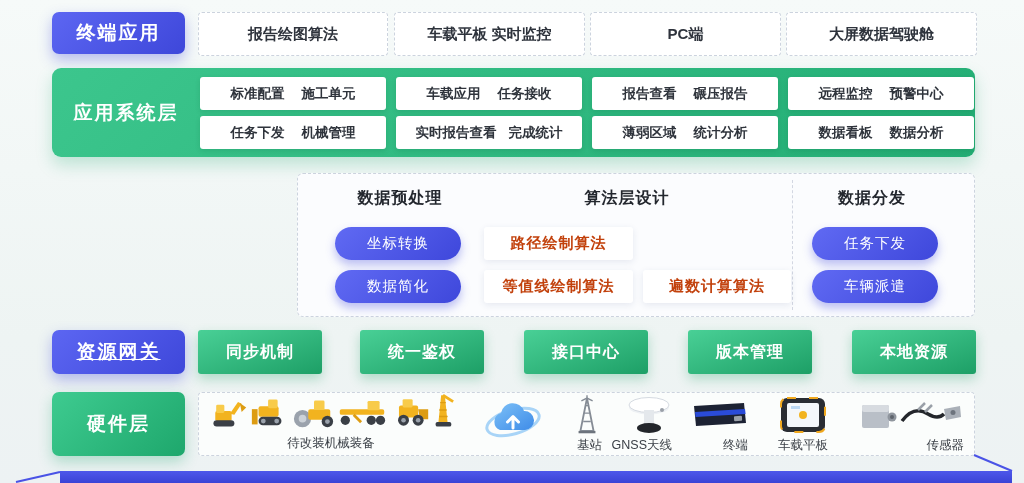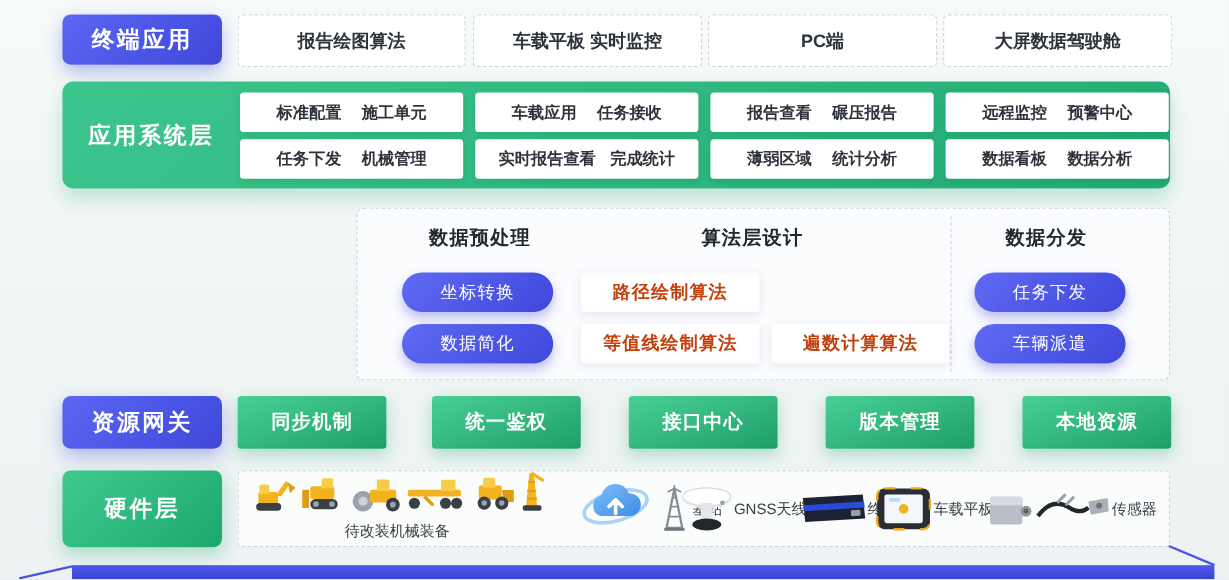--- a/index.html
+++ b/index.html
@@ -78,21 +78,21 @@
     position:absolute;left:198px;top:392px;width:777px;height:64px;
     border:1px dashed #ccd3de;border-radius:4px;background:#fbfdfc;box-sizing:border-box;
   }
   .machines{
     position:absolute;left:204px;top:394px;width:254px;height:60px;
     display:flex;flex-direction:column;align-items:center;
   }
   .machines-icons{display:flex;align-items:flex-end;gap:1px;height:40px;}
   .caption{font-size:12.5px;color:#3b4047;margin-top:1px;white-space:nowrap;}
   .device{
-    position:absolute;top:394px;display:flex;flex-direction:row;align-items:center;height:60px;justify-content:flex-end;
+    position:absolute;top:394px;display:flex;flex-direction:column;align-items:flex-end;height:60px;justify-content:flex-end;
   }
   .device .icon-wrap{flex:1;display:flex;align-items:center;justify-content:center;}
   .cloud-wrap{position:absolute;left:483px;top:396px;}
 </style>
 </head>
 <body>
 
 <div id="canvas">
 
   <div class="row-label blue-label" style="left:52px;top:12px;width:133px;height:42px;">终端应用</div>
@@ -147,21 +147,21 @@
   <div class="pill" style="left:335px;top:227px;">坐标转换</div>
   <div class="pill" style="left:335px;top:270px;">数据简化</div>
 
   <div class="algo-card" style="left:484px;top:227px;width:149px;">路径绘制算法</div>
   <div class="algo-card" style="left:484px;top:270px;width:149px;">等值线绘制算法</div>
   <div class="algo-card" style="left:643px;top:270px;width:148px;">遍数计算算法</div>
 
   <div class="pill" style="left:812px;top:227px;">任务下发</div>
   <div class="pill" style="left:812px;top:270px;">车辆派遣</div>
 
-  <div class="row-label blue-label" style="left:52px;top:330px;width:133px;height:44px;">资源网关</div>
+  <div class="row-label blue-label" style="left:52px;top:330px;width:133px;height:44px;text-decoration:underline;">资源网关</div>
   <div class="gw-btn" style="left:198px;">同步机制</div>
   <div class="gw-btn" style="left:360px;">统一鉴权</div>
   <div class="gw-btn" style="left:524px;">接口中心</div>
   <div class="gw-btn" style="left:688px;">版本管理</div>
   <div class="gw-btn" style="left:852px;">本地资源</div>
 
   <div class="row-label green-label" style="left:52px;top:392px;width:133px;height:64px;">硬件层</div>
   <div class="hw-box"></div>
 
   <div class="machines">

